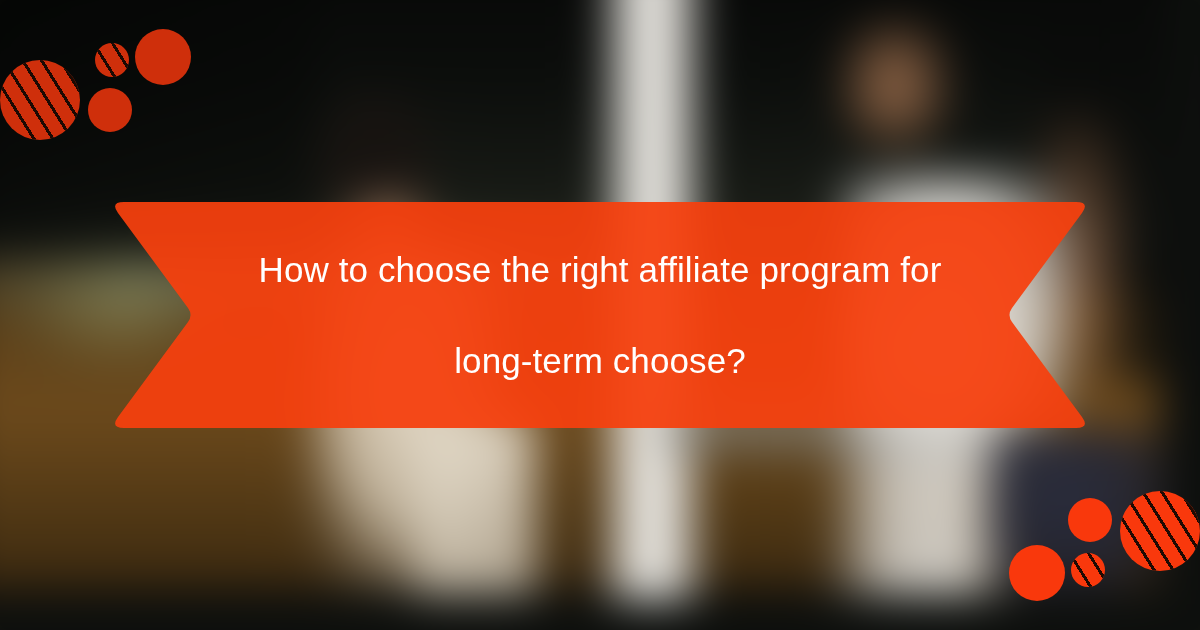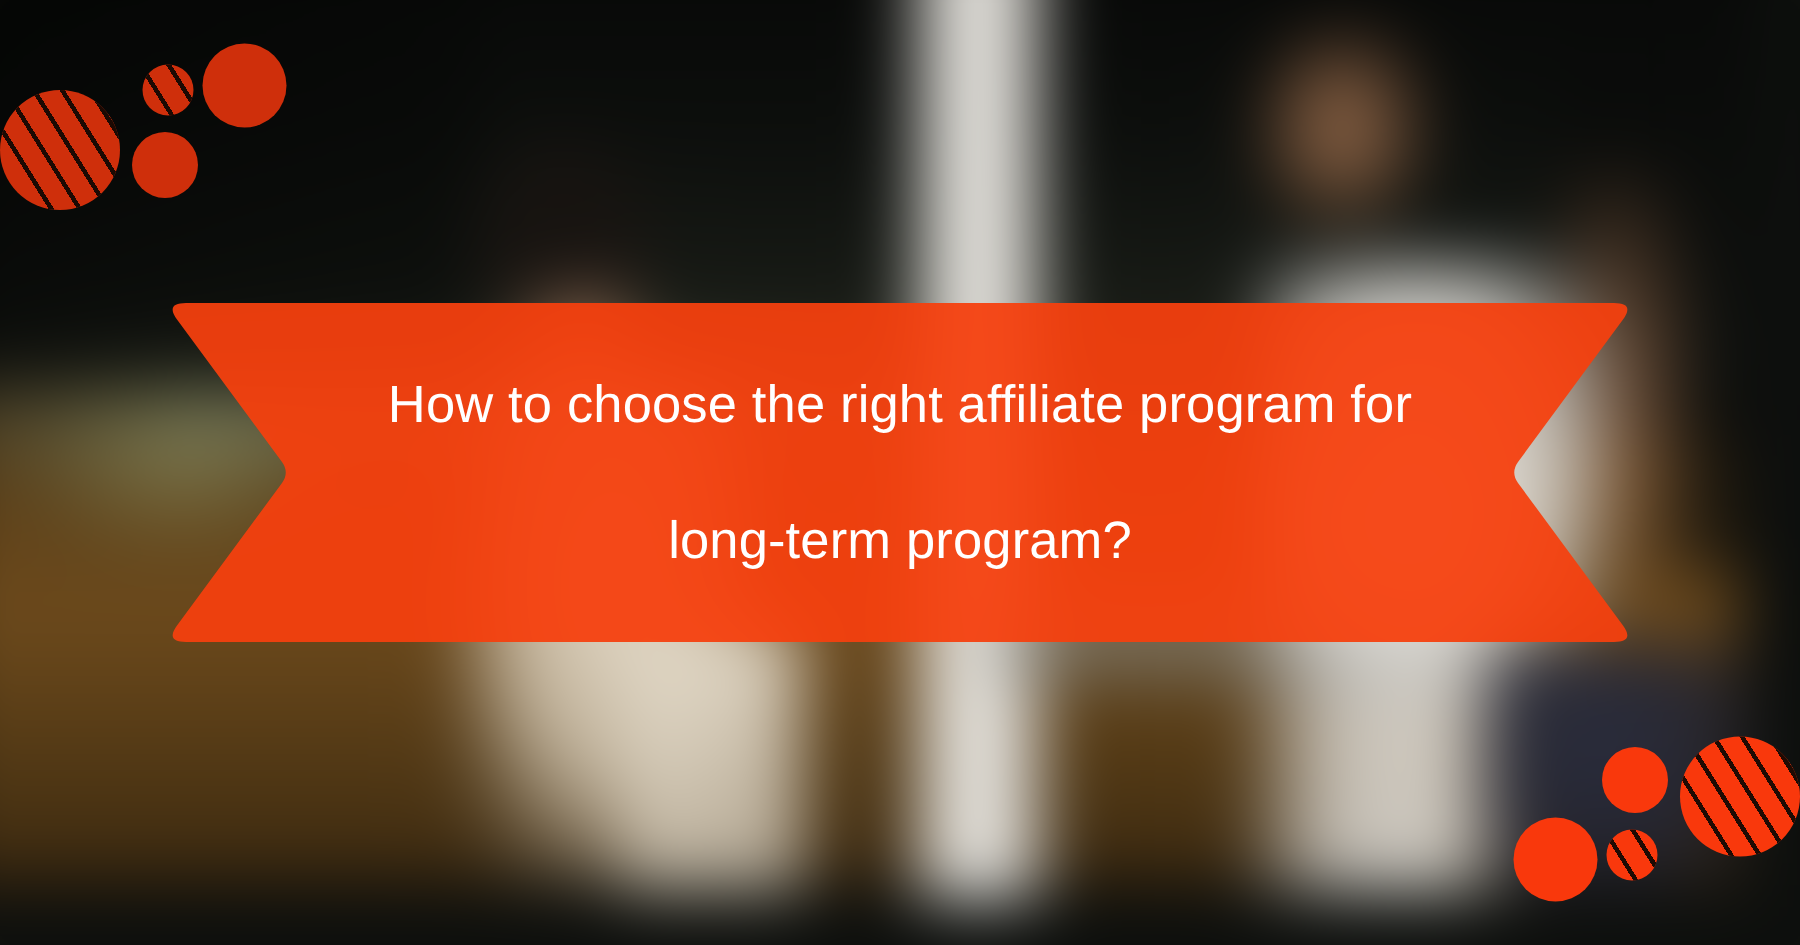--- a/index.html
+++ b/index.html
@@ -232,17 +232,17 @@
                L 14,230
                Q 0,230 8,219
                L 78,124
                Q 83,117 78,110
                L 8,15
                Q 0,4 14,4 Z" fill="#f5400e" fill-opacity="0.94"></path>
     </svg>
 
     <div id="banner-text">
       <div class="line">How to choose the right affiliate program for</div>
-      <div class="line">long-term program?</div>
+      <div class="line">long-term choose?</div>
     </div>
   </div>
 
 </div>
 
 </body></html>

